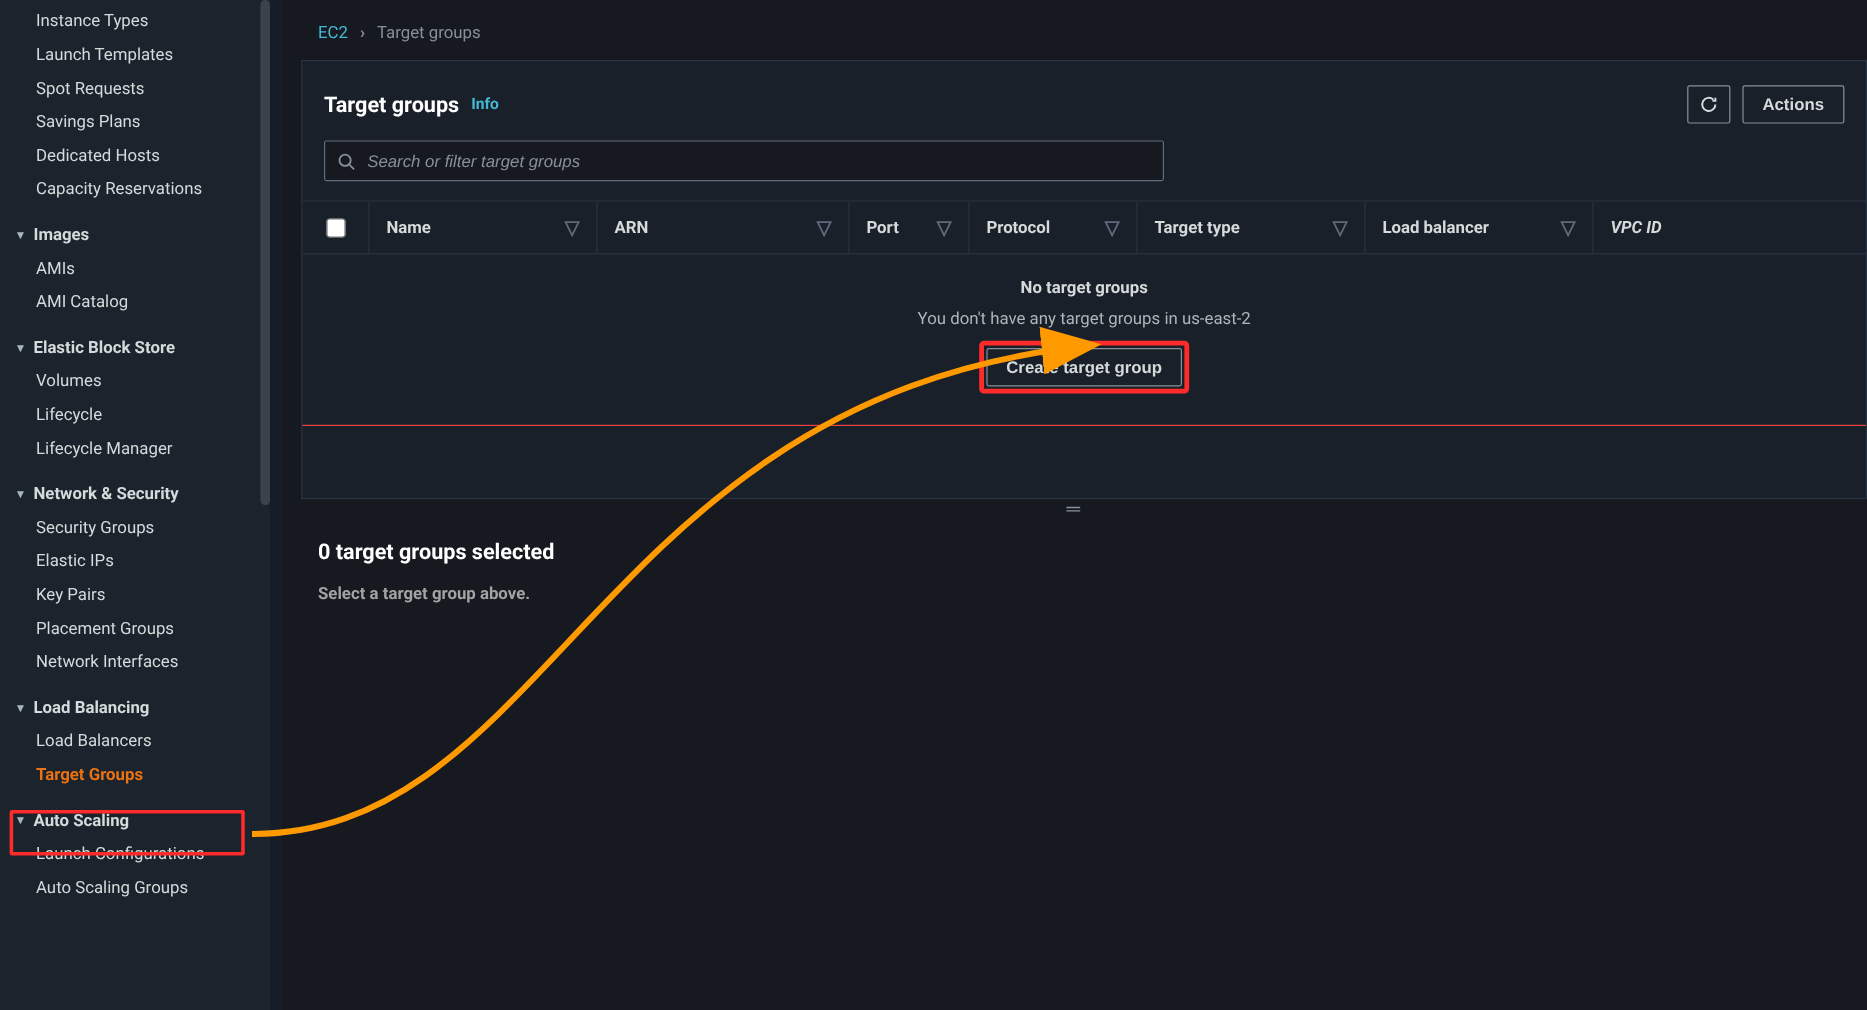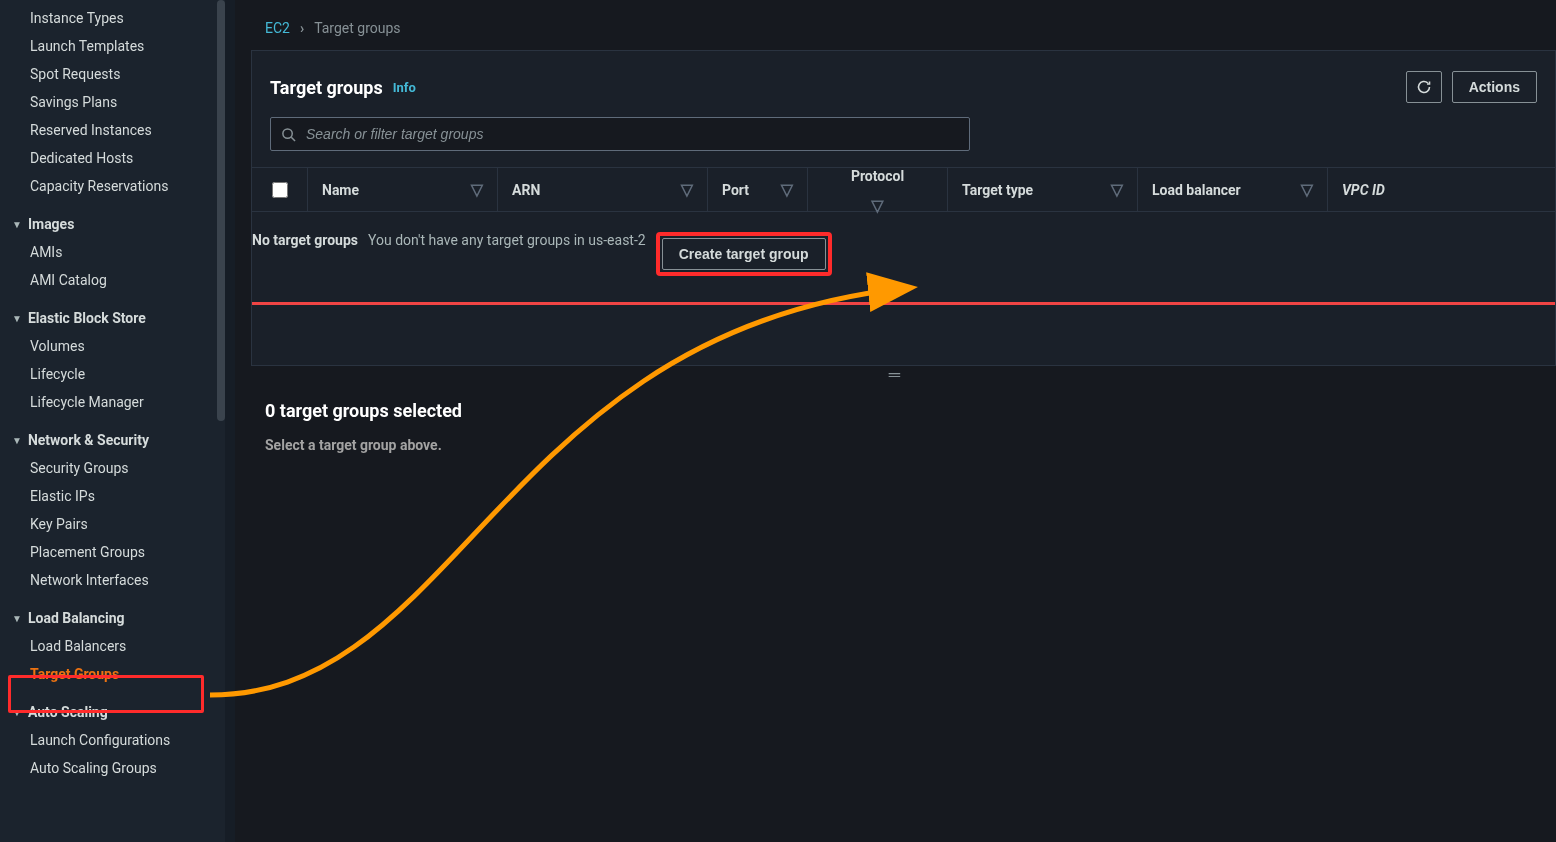--- a/index.html
+++ b/index.html
@@ -126,30 +126,30 @@
     height:100%;
     cursor:pointer;
   }
   .th:last-child{ border-right:none;font-style:italic;}
   .th .sort{ color:#5f6b7a; font-size:16px; line-height:10px;}
   .th-check{ width:56px; justify-content:center;}
   .th-check input{ width:16px; height:16px;}
   .w-name{width:190px;}
   .w-arn{width:210px;}
   .w-port{width:100px;}
-  .w-protocol{width:140px;flex-direction:column;}
+  .w-protocol{width:140px;}
   .w-type{width:190px;}
   .w-lb{width:190px;}
   .w-vpc{flex:1;}
 
   .empty{
-    display:flex; flex-direction:row; 
+    display:flex; flex-direction:column; align-items:center;
     gap:10px; padding:20px 0 26px 0;
     color:#d5dbdb;
-    border-bottom:3px solid #ef4444;
+    border-bottom:1px solid #ef4444;
     margin-bottom:60px;
   }
   .empty .title{ font-weight:700;}
   .empty .sub{ color:#aab7b8; font-size:14px;}
   .empty .create-wrap{
     position:relative; padding:6px;
   }
   .empty .create-highlight{
     position:absolute; inset:0;
     border:4px solid #ff2b2b; border-radius:4px;
@@ -180,21 +180,20 @@
 </head>
 <body>
 
 <nav class="sidebar">
   <div class="sidebar-scrollbar"></div>
 
   <a class="side-item">Instance Types</a>
   <a class="side-item">Launch Templates</a>
   <a class="side-item">Spot Requests</a>
   <a class="side-item">Savings Plans</a>
-  <a class="side-item">Reserved Instances</a>
   <a class="side-item">Dedicated Hosts</a>
   <a class="side-item">Capacity Reservations</a>
 
   <div style="height:10px"></div>
   <div class="side-group-label">
     <span class="caret">▼</span>
     <span>Images</span>
   </div>
   <a class="side-item">AMIs</a>
   <a class="side-item">AMI Catalog</a>

